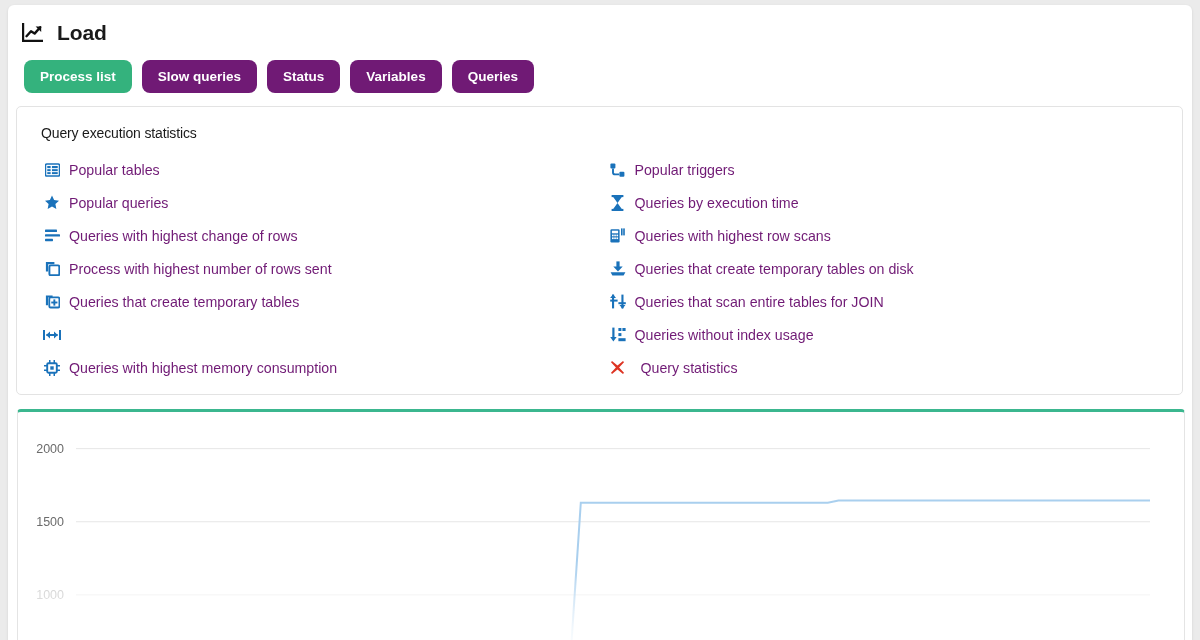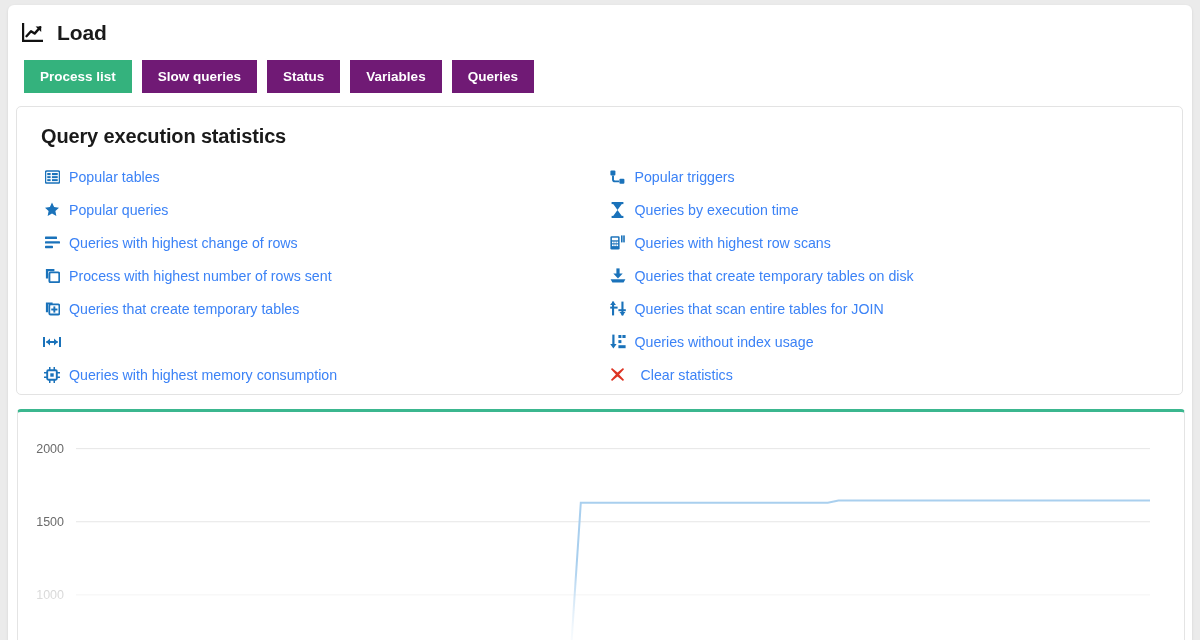--- a/index.html
+++ b/index.html
@@ -43,21 +43,21 @@
   }
 
   
   .tab-row {
     display: flex;
     gap: 10px;
     padding: 11px 0 0 16px;
   }
   .tab-btn {
     border: none;
-    border-radius: 0;
+    border-radius: 8px;
     color: #ffffff;
     font-size: 13.5px;
     font-weight: bold;
     font-family: "Liberation Sans", sans-serif;
     padding: 0 16px;
     height: 33px;
     line-height: 33px;
     cursor: pointer;
     white-space: nowrap;
   }
@@ -68,42 +68,42 @@
   .stats-panel {
     position: absolute;
     left: 8px; top: 101px;
     width: 1167px;
     height: 289px;
     background: #ffffff;
     border: 1px solid #e3e3e3;
     border-radius: 5px;
   }
   .stats-title {
-    font-size: 20px;
-    font-weight: bold;
+    font-size: 14px;
+    font-weight: normal;
     color: #1a1a1a;
     padding: 18px 0 0 24px;
     letter-spacing: -0.15px;
   }
   .stats-cols {
     display: flex;
     padding: 12px 0 0 0;
   }
   .stats-col {
     width: 50%;
     padding-left: 25px;
   }
   .stats-col.right { padding-left: 8px; text-align: center; }
 
   .stat-link {
     display: flex;
     align-items: center;
     height: 33px;
     text-decoration: none;
-    color: #3b82f6;
+    color: #701a75;
     font-size: 14.2px;
     white-space: nowrap;
   }
   .stat-link .ico {
     width: 20px;
     min-width: 20px;
     height: 16px;
     margin-right: 7px;
     display: inline-flex;
     align-items: center;
@@ -338,21 +338,21 @@
           </span>
           <span>Queries without index usage</span>
         </a>
 
         <a class="stat-link clear" href="#">
           <span class="ico danger">
             <svg width="13" height="13" viewBox="0 0 13 13">
               <path d="M1.0 0.0 L6.5 4.6 L12.0 0.0 L13.0 1.2 L8.1 6.5 L13.0 11.8 L12.0 13.0 L6.5 8.4 L1.0 13.0 L0.0 11.8 L4.9 6.5 L0.0 1.2 Z" fill="#dd3322"></path>
             </svg>
           </span>
-          <span>Clear statistics</span>
+          <span>Query statistics</span>
         </a>
 
       </div>
     </div>
   </div>
 </div>
 
 <div class="chart-panel">
   <div class="chart-inner">
     <svg class="chart-svg" id="load-chart" width="1166" height="256" viewBox="0 0 1166 256">

